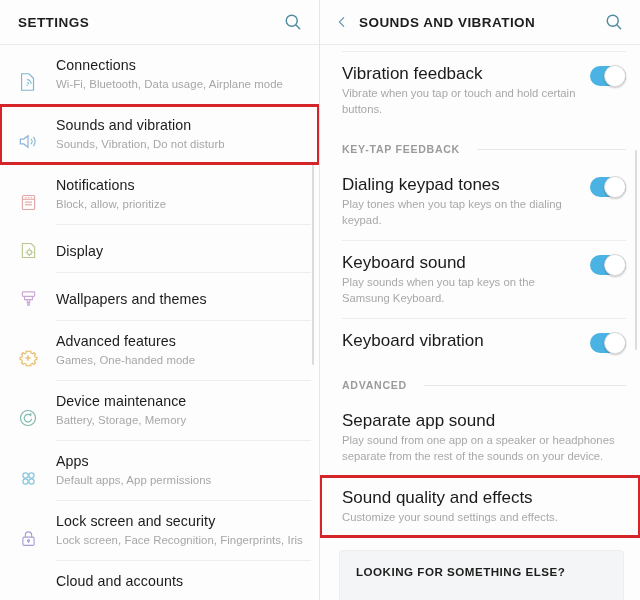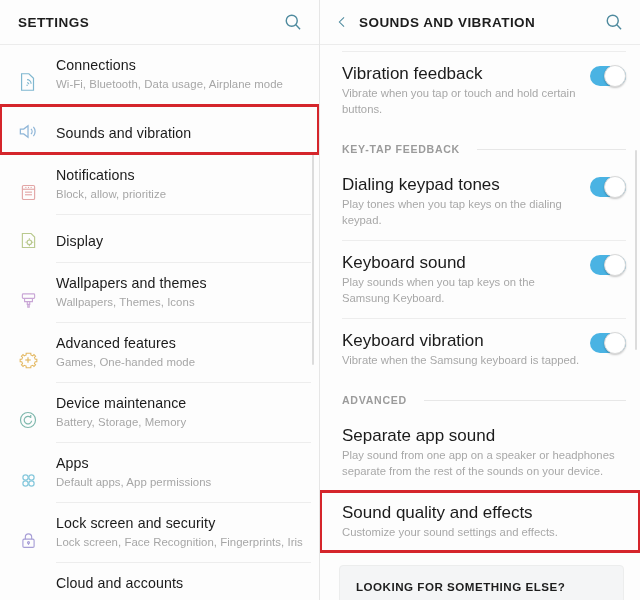--- a/index.html
+++ b/index.html
@@ -145,20 +145,21 @@
       <div class="row hl">
         <div class="ic">
           <svg width="23" height="23" viewBox="0 0 24 24" fill="none" stroke="#8fb6d8" stroke-width="1.3">
             <path d="M3.5 9.5h3.5L11.5 6v12L7 14.5H3.5z"></path>
             <path d="M14.6 9.2a4 4 0 0 1 0 5.6"></path>
             <path d="M17.1 7.2a7.3 7.3 0 0 1 0 9.6"></path>
           </svg>
         </div>
         <div class="txt">
           <div class="t1">Sounds and vibration</div>
+          <div class="t2">Sounds, Vibration, Do not disturb</div>
         </div>
       </div>
       <div class="divider"></div>
 
       <div class="row">
         <div class="ic">
           <svg width="21" height="21" viewBox="0 0 24 24" fill="none" stroke="#e2a6a6" stroke-width="1.3">
             <rect x="5" y="4" width="14" height="16" rx="1.5"></rect>
             <line x1="5" y1="8.3" x2="19" y2="8.3"></line>
             <line x1="8" y1="11.6" x2="16" y2="11.6"></line>
@@ -196,21 +197,20 @@
         <div class="ic">
           <svg width="21" height="21" viewBox="0 0 24 24" fill="none" stroke="#c9a6d6" stroke-width="1.3">
             <rect x="5" y="4.5" width="14" height="5" rx="1"></rect>
             <path d="M7.5 9.5v3.8h9V9.5"></path>
             <path d="M10.6 13.3v3.2h2.8v-3.2"></path>
             <path d="M11.2 16.5v3.2h1.6v-3.2"></path>
           </svg>
         </div>
         <div class="txt">
           <div class="t1">Wallpapers and themes</div>
-          <div class="t2">Wallpapers, Themes, Icons</div>
         </div>
       </div>
       <div class="divider"></div>
 
       <div class="row">
         <div class="ic">
           <svg width="22" height="22" viewBox="0 0 24 24" fill="none" stroke="#e3b861" stroke-width="1.3">
             <path d="M9 4.2h6v2.1l2.4 1 1.5-1.5 2.1 2.1-1.5 1.5 1 2.4h2.1v3h-2.1l-1 2.4 1.5 1.5-2.1 2.1-1.5-1.5-2.4 1v2.1H9v-2.1l-2.4-1-1.5 1.5-2.1-2.1 1.5-1.5-1-2.4H1.4v-3h2.1l1-2.4L3 7.9 5.1 5.8l1.5 1.5 2.4-1z" transform="translate(0.5,-0.6) scale(0.86) translate(2,2)"></path>
             <line x1="12" y1="9" x2="12" y2="15"></line>
             <line x1="9" y1="12" x2="15" y2="12"></line>
@@ -337,21 +337,20 @@
       </div>
       <div class="toggle">
         <div class="knob"></div>
       </div>
     </div>
     <div class="rdiv"></div>
 
     <div class="rrow">
       <div class="rtxt">
         <div class="r1">Keyboard vibration</div>
-        <div class="r2">Vibrate when the Samsung keyboard is tapped.</div>
       </div>
       <div class="toggle">
         <div class="knob"></div>
       </div>
     </div>
 
     <div class="section-hdr">
       <div class="sh-txt">ADVANCED</div>
       <div class="sh-line"></div>
     </div>

